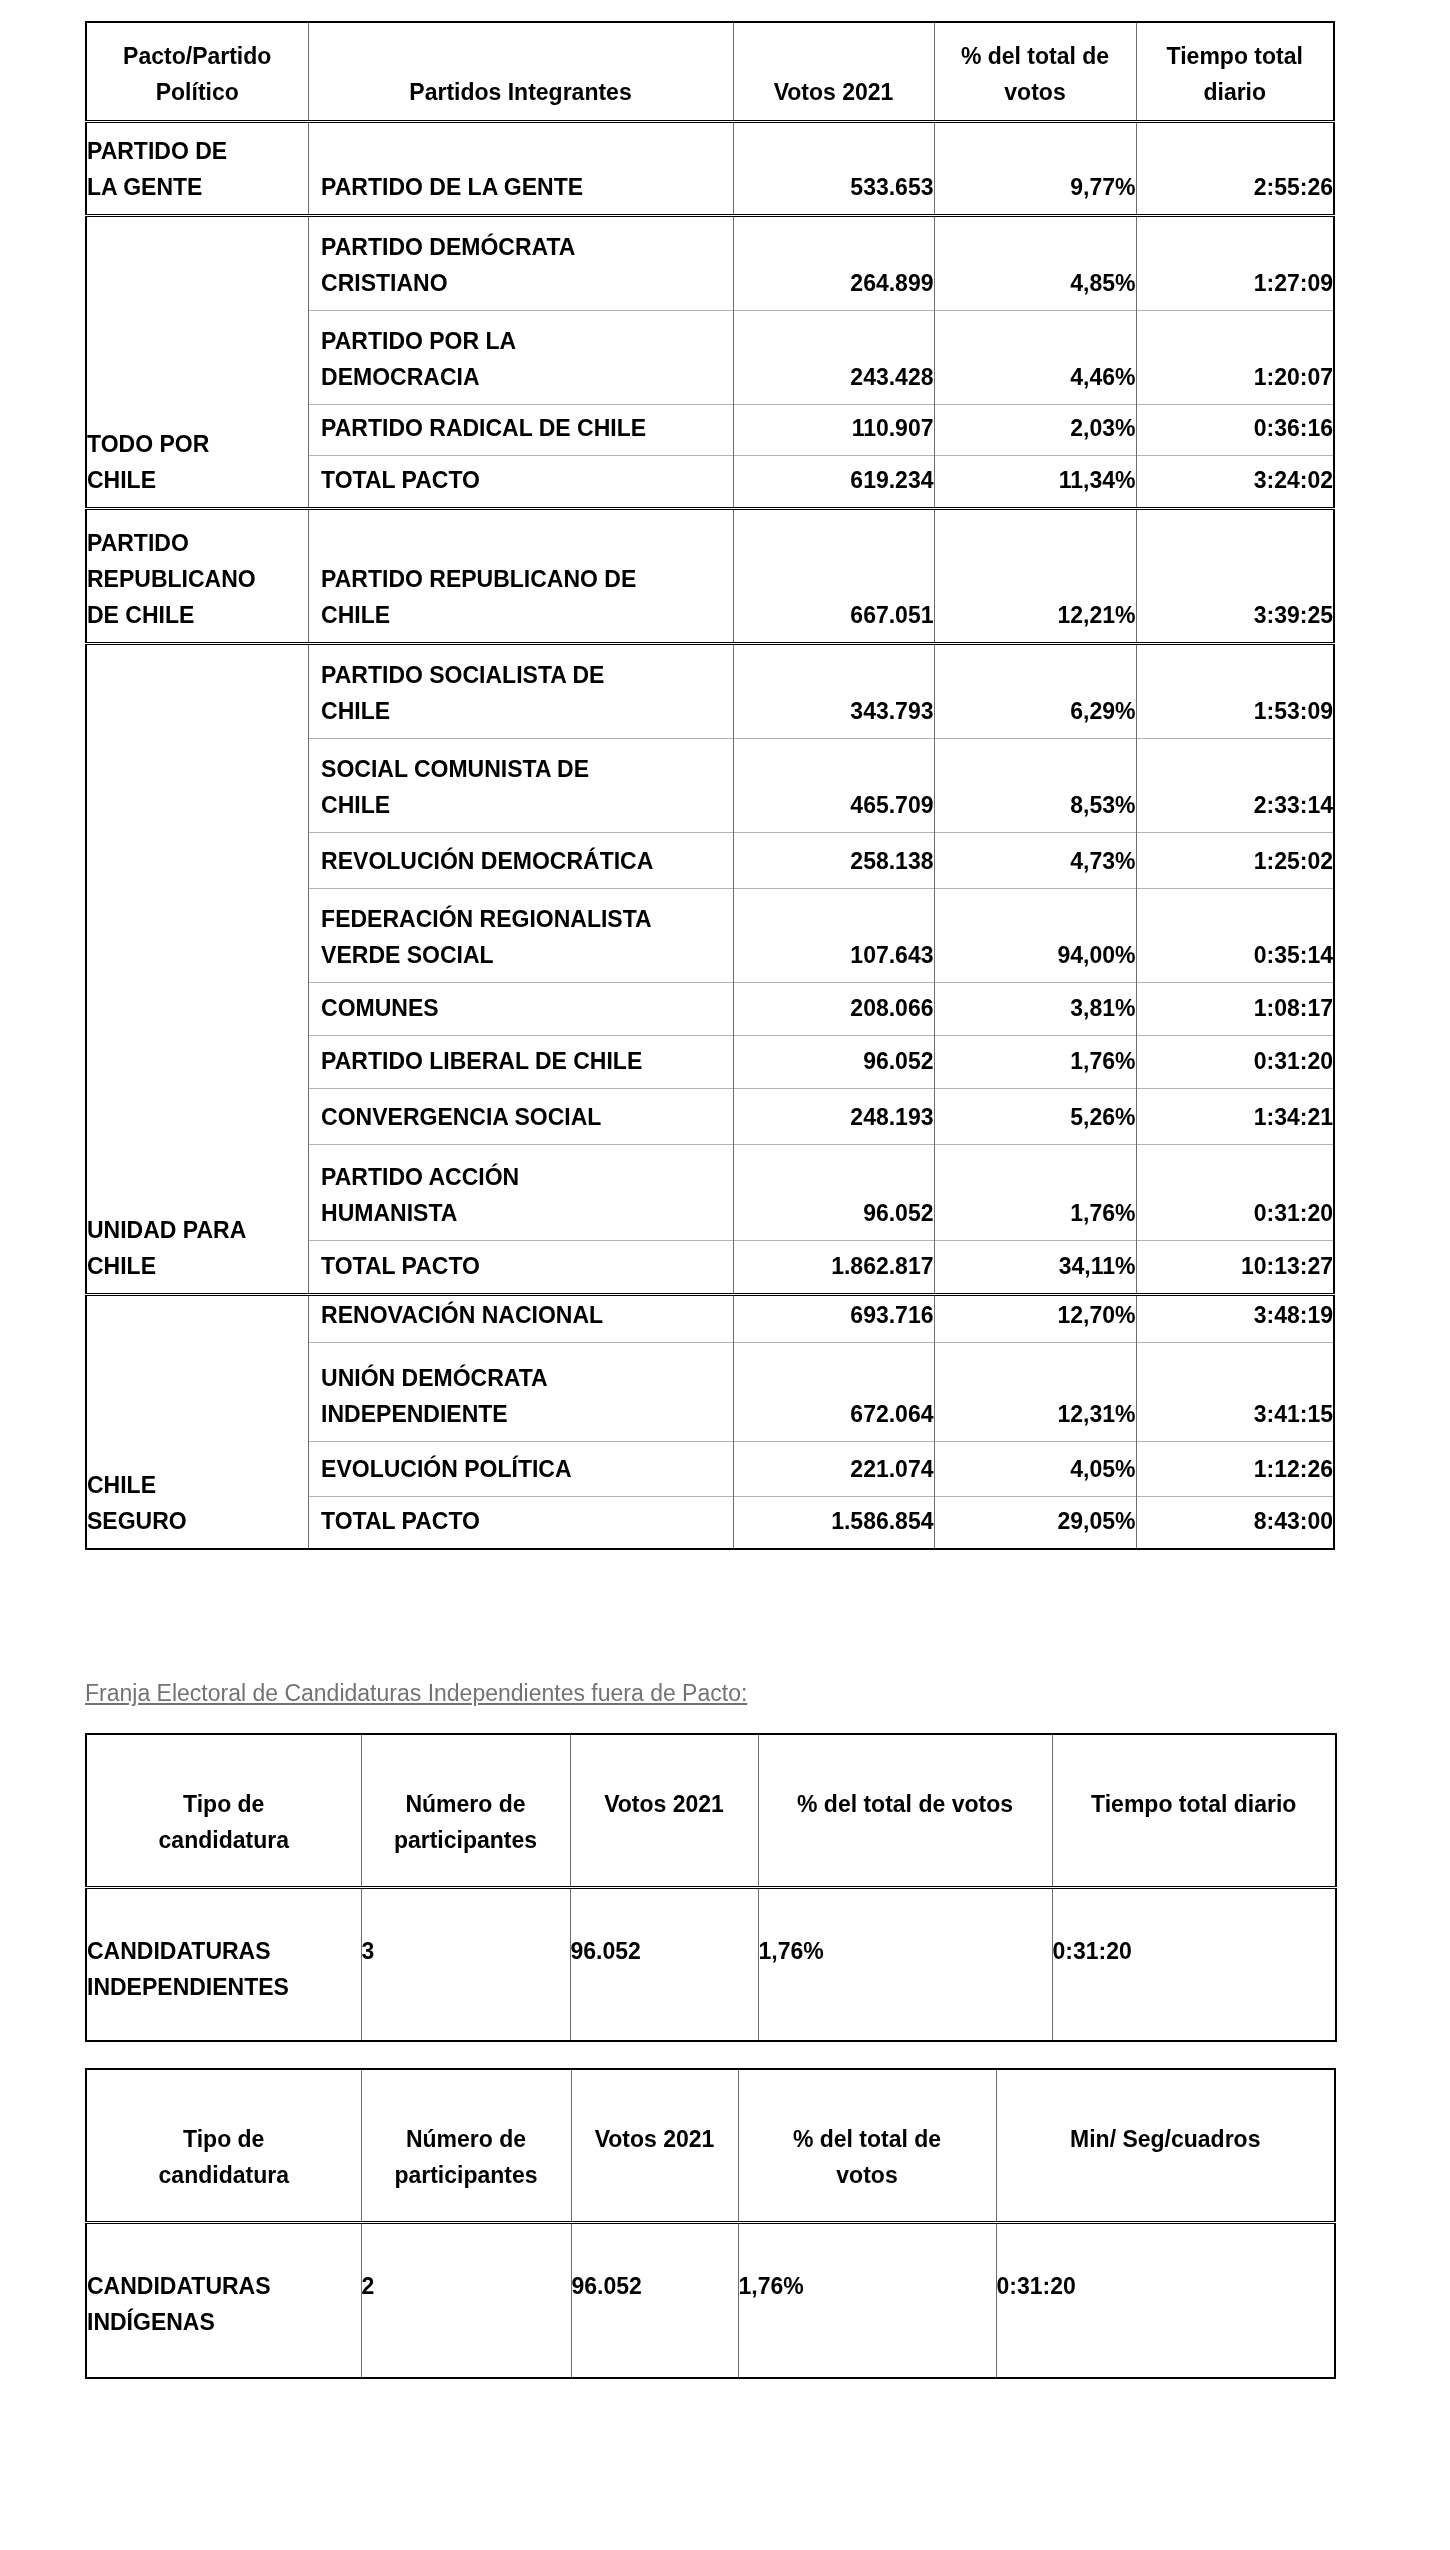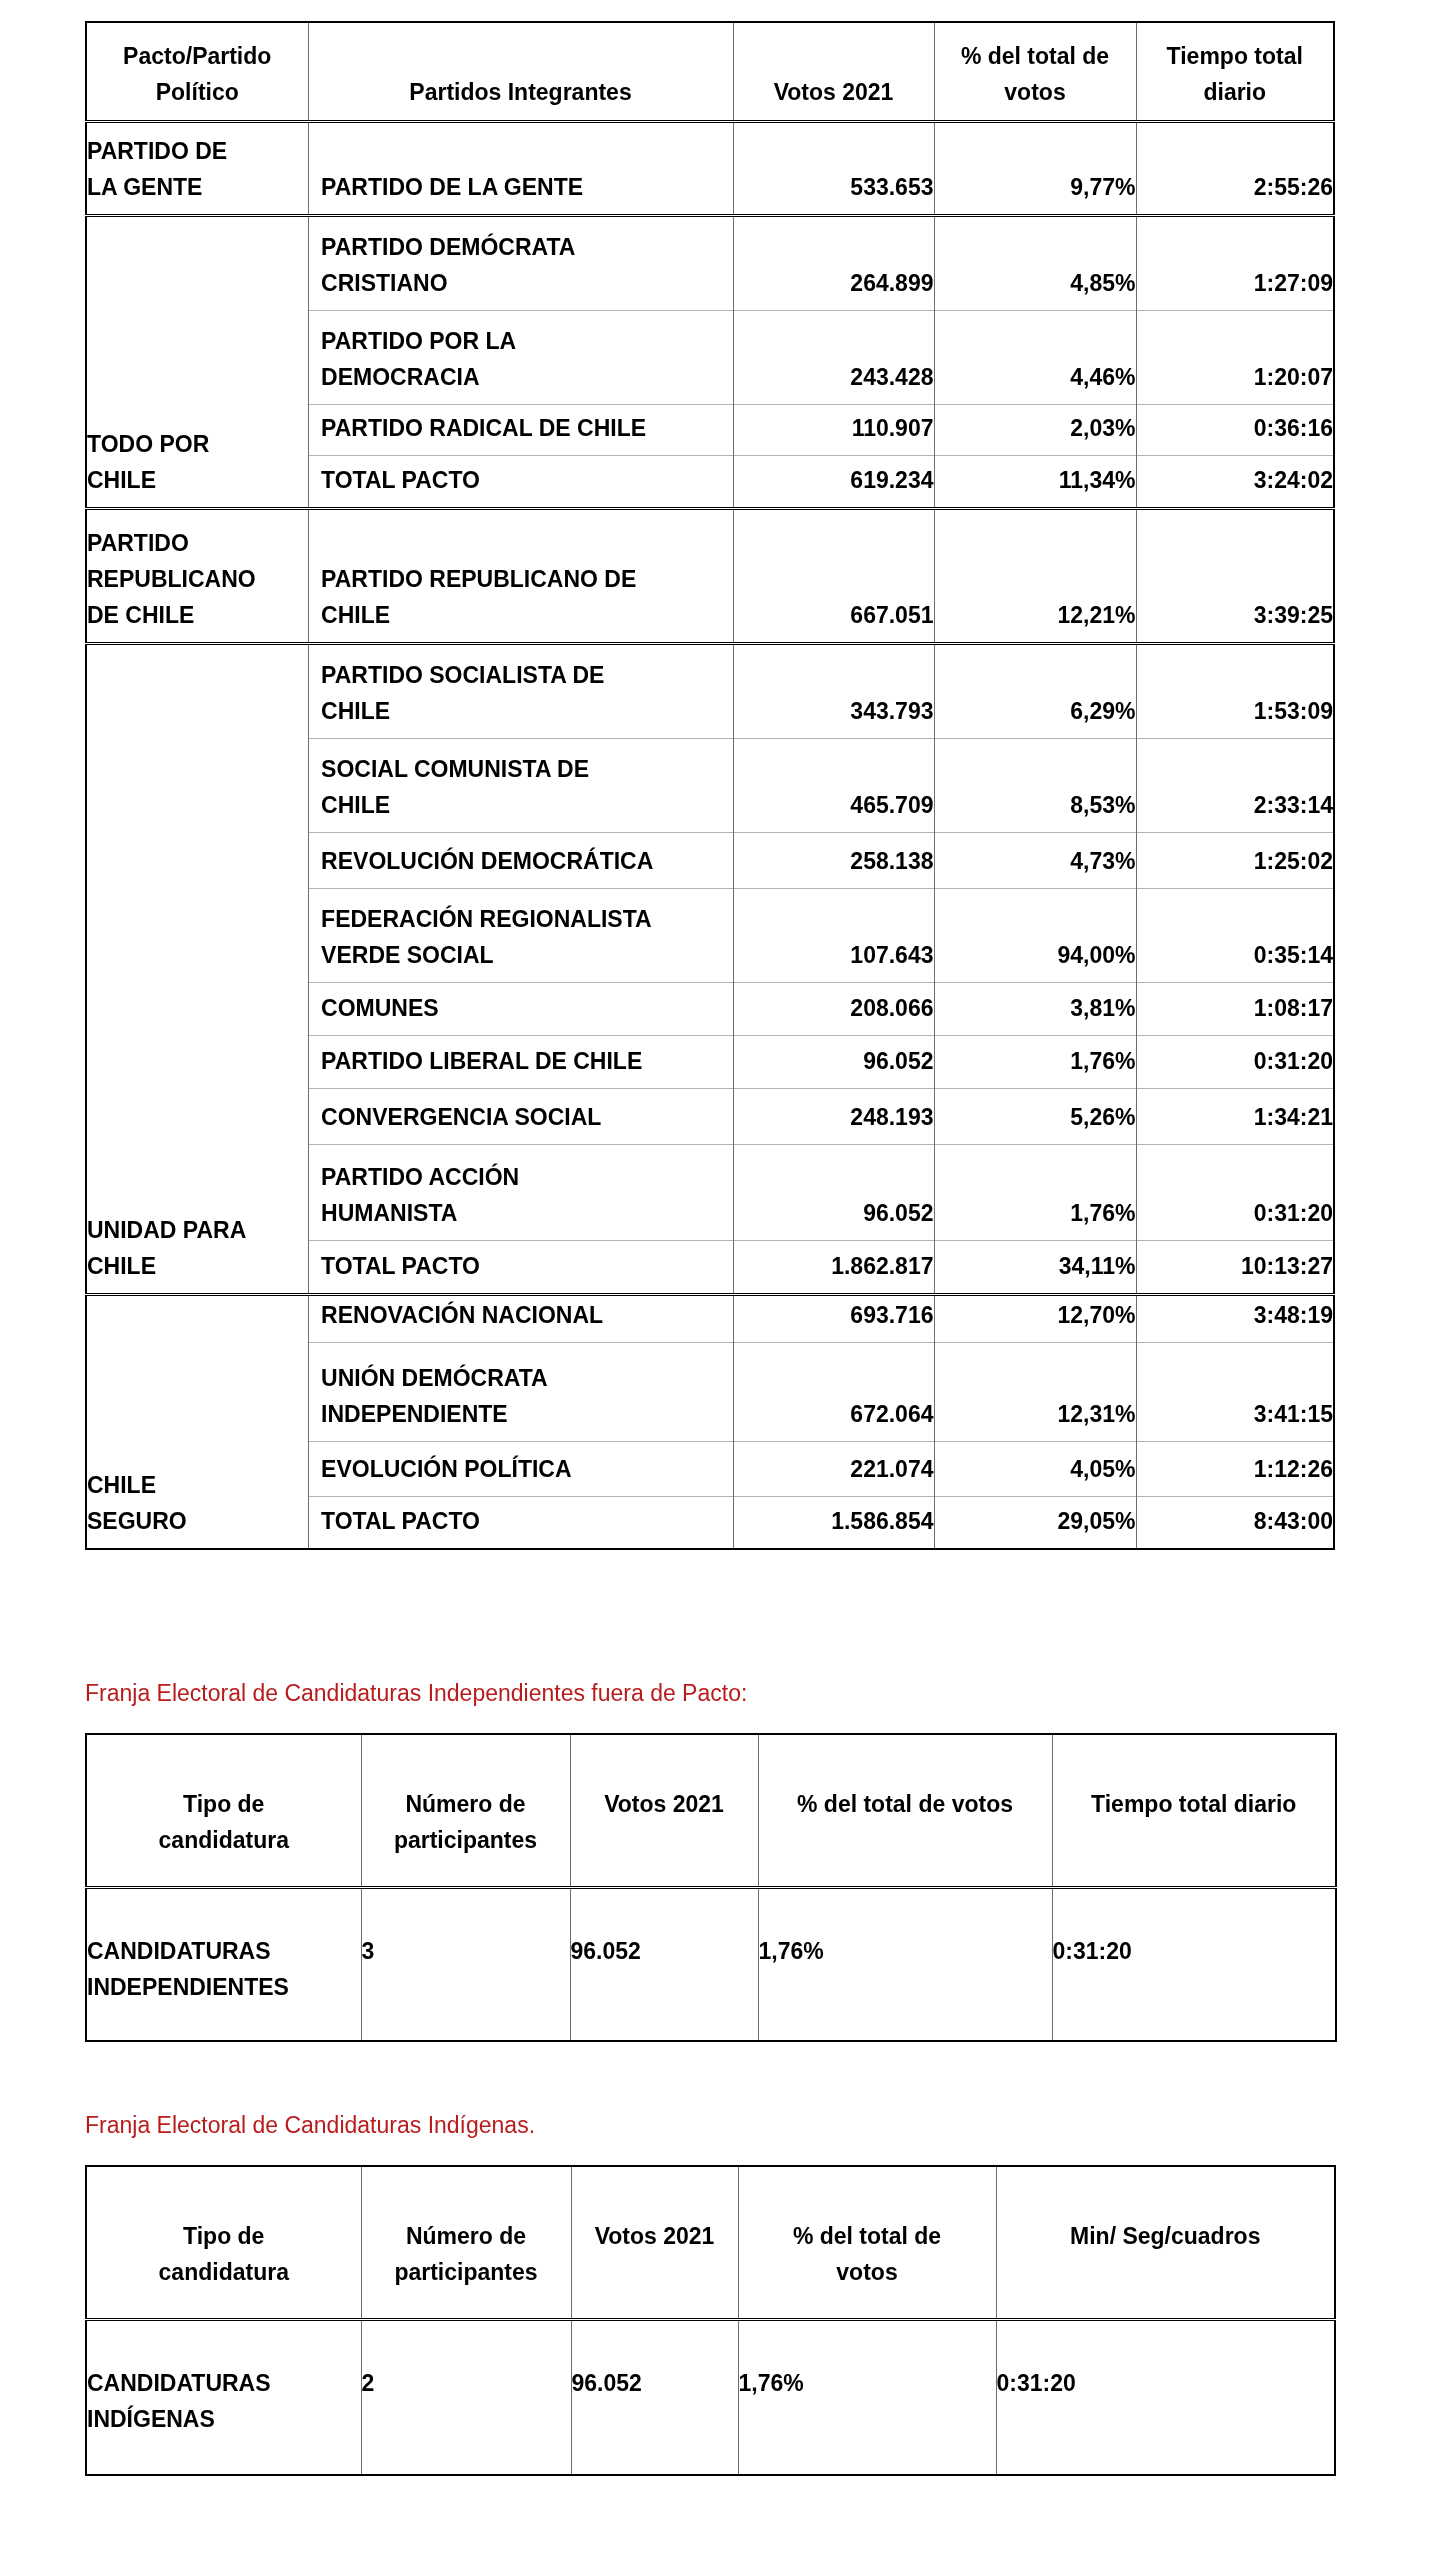--- a/index.html
+++ b/index.html
@@ -21,22 +21,22 @@
     border-bottom:3.9px double #000;
   }
   .t1 td{vertical-align:bottom;}
   .t1 tr.gs > td{border-top:3.9px double #000;}
   .t1 tr.in > td{border-top:1px solid #b3b3b3;}
   .t1 .pacto{padding-bottom:8.7px;}
   .t1 .party{text-align:left;padding:0 5.8px 8.7px 12.6px;}
   .t1 .num{text-align:right;padding-bottom:8.7px;}
   
   .sec-title{
-    font-size:23px;font-weight:normal;line-height:28px;color:#b91c1c;
-    white-space:pre;width:1249px;
+    font-size:23px;font-weight:normal;line-height:28px;color:#737373;
+    white-space:pre;width:1249px;text-decoration:underline;
   }
   .title-2{margin-top:129px;}
   .title-3{margin-top:69px;}
   .t-after-title{margin-top:26px;}
   
   .t23 th,.t23 td{vertical-align:top;}
   .t23 th{padding-top:51px;border-bottom:3.9px double #000;}
   .t23 td{padding-top:44px;}
 </style>
 </head>
@@ -229,21 +229,20 @@
         <td>CANDIDATURAS
 INDEPENDIENTES</td>
         <td>3</td>
         <td>96.052</td>
         <td>1,76%</td>
         <td>0:31:20</td>
       </tr>
     </tbody>
       </table>
 
-    <div class="sec-title title-3">Franja Electoral de Candidaturas Indígenas.</div>
 
     <table class="t t23 t-after-title">
       <colgroup>
         <col style="width:275px">
           <col style="width:210px">
           <col style="width:167px">
         <col style="width:258px">
           <col style="width:339px">
       </colgroup>
       <tbody>

